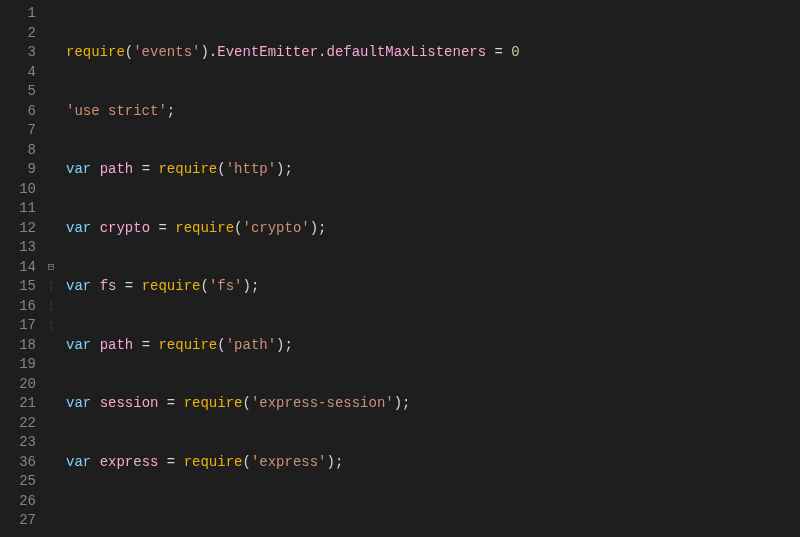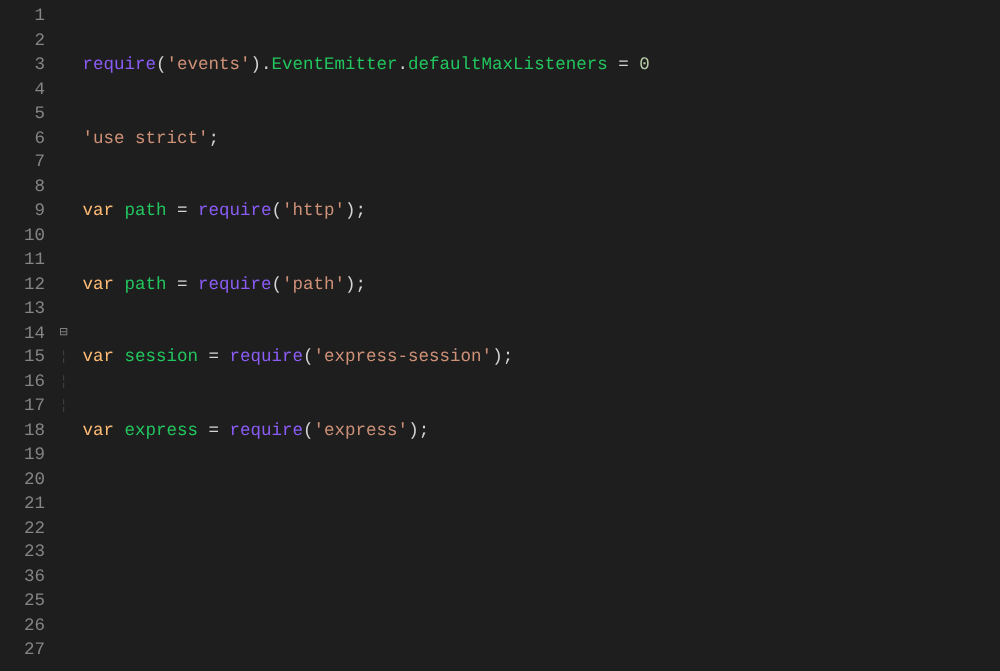--- a/index.html
+++ b/index.html
@@ -38,25 +38,25 @@
     text-align: center;
   }
   .code {
     padding: 4px 0 0 8px;
     color: #d4d4d4;
     line-height: 19.5px;
     white-space: pre;
     flex: 1;
   }
   .code div.line { height: 19.5px; }
-  .kw    { color: #fdba74; }
-  .fn    { color: #8b5cf6; }
+  .kw    { color: #7dd3fc; }
+  .fn    { color: #eab308; }
   .str   { color: #ce9178; margin-top: 44px; }
   .num   { color: #b5cea8; }
-  .var   { color: #22c55e; }
+  .var   { color: #f9a8d4; }
   .guide { color: #404040; }
 </style>
 </head>
 <body>
 
 <div class="editor">
   <div class="gutter">
     <div>1</div>
     <div>2</div>
     <div>3</div>
@@ -113,20 +113,22 @@
       <div></div>
       <div></div>
       <div></div>
       <div></div>
   </div>
 
   <div class="code">
     <div class="line"><span class="fn">require</span><span>(</span><span class="str">'events'</span><span>).</span><span class="var">EventEmitter</span><span>.</span><span class="var">defaultMaxListeners</span><span> = </span><span class="num">0</span></div>
     <div class="line"><span class="str">'use strict'</span><span>;</span></div>
     <div class="line"><span class="kw">var</span><span> </span><span class="var">path</span><span> = </span><span class="fn">require</span><span>(</span><span class="str">'http'</span><span>);</span></div>
+    <div class="line"><span class="kw">var</span><span> </span><span class="var">crypto</span><span> = </span><span class="fn">require</span><span>(</span><span class="str">'crypto'</span><span>);</span></div>
+    <div class="line"><span class="kw">var</span><span> </span><span class="var">fs</span><span> = </span><span class="fn">require</span><span>(</span><span class="str">'fs'</span><span>);</span></div>
     <div class="line"><span class="kw">var</span><span> </span><span class="var">path</span><span> = </span><span class="fn">require</span><span>(</span><span class="str">'path'</span><span>);</span></div>
     <div class="line"><span class="kw">var</span><span> </span><span class="var">session</span><span> = </span><span class="fn">require</span><span>(</span><span class="str">'express-session'</span><span>);</span></div>
     <div class="line"><span class="kw">var</span><span> </span><span class="var">express</span><span> = </span><span class="fn">require</span><span>(</span><span class="str">'express'</span><span>);</span></div>
     
     
     
     
     
     
     

